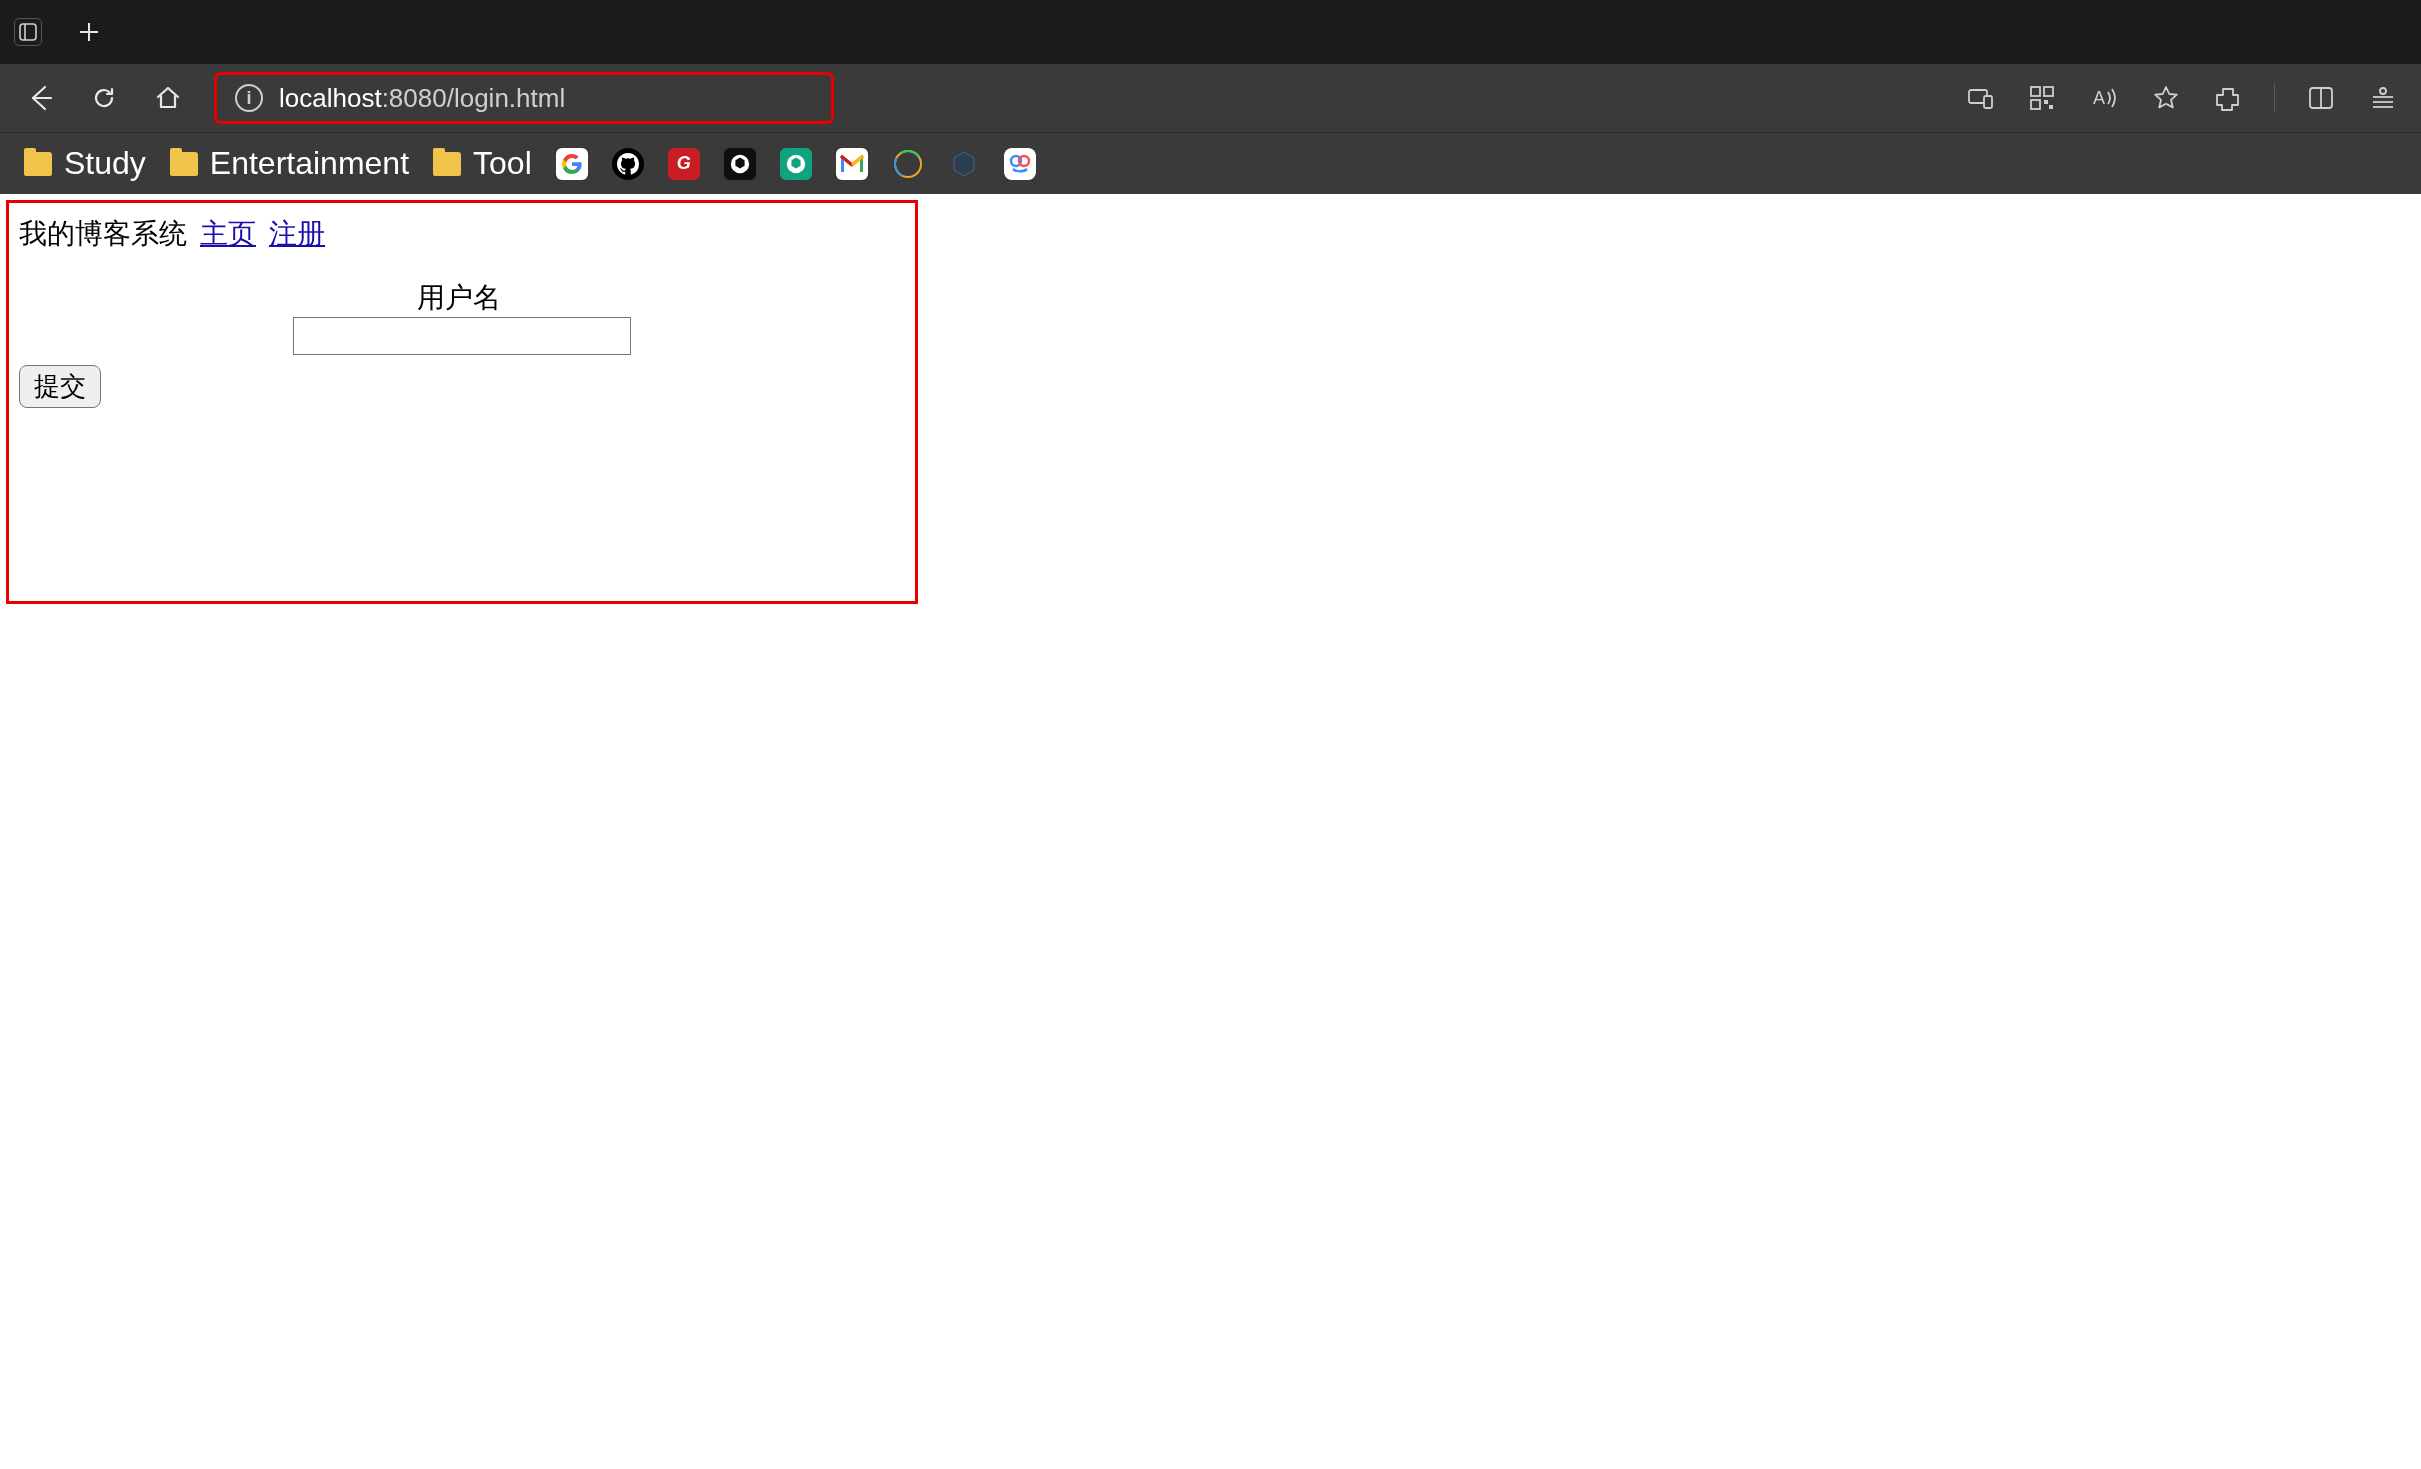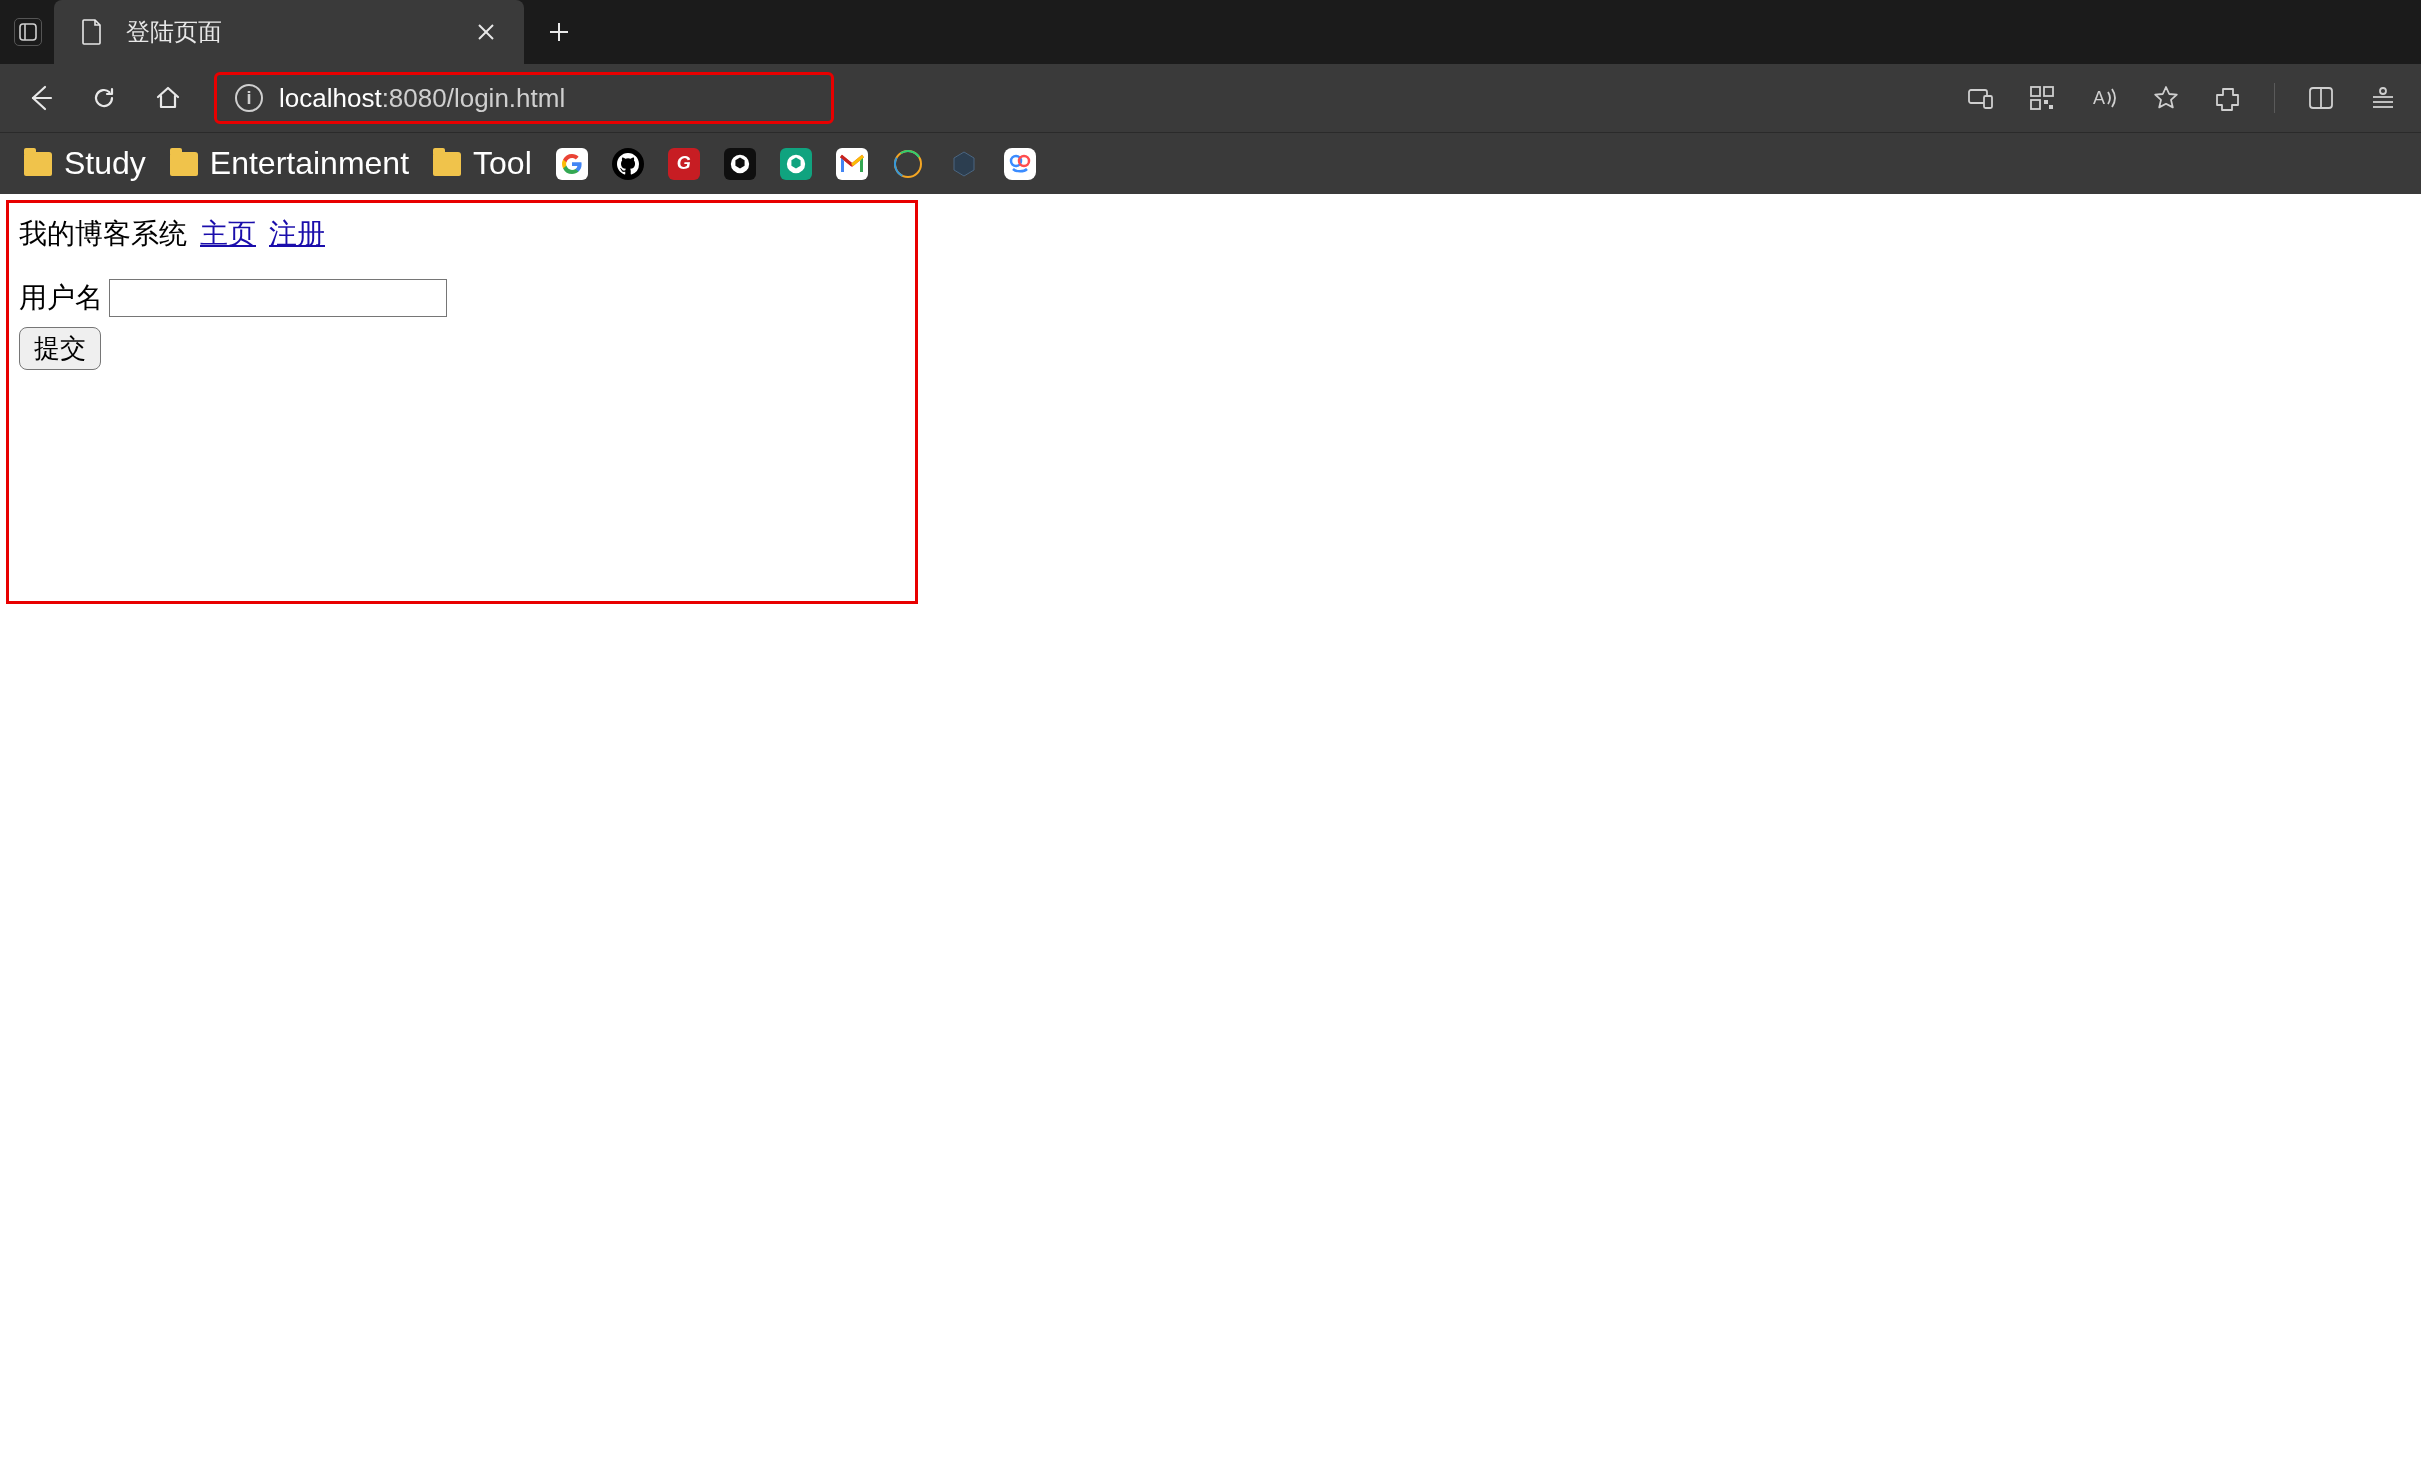--- a/index.html
+++ b/index.html
@@ -223,20 +223,21 @@
     .hb-title {
       font-size: 32px;
       font-weight: bold;
       margin-bottom: 28px;
     }
     .form-row {
       font-size: 28px;
       margin-bottom: 4px;
       display: flex;
       align-items: center;
+      flex-direction: column;
     }
     .form-row label { margin-right: 6px; }
     .form-row input[type="text"],
     .form-row input[type="password"] {
       height: 38px;
       width: 338px;
       border: 1px solid #767676;
       background: #fff;
       font-size: 22px;
       padding: 2px 4px;
@@ -254,35 +255,20 @@
 </head>
 <body>
 
 <div class="titlebar">
   <div class="tab-actions-left">
     <svg width="18" height="18" viewBox="0 0 18 18">
       <rect x="1" y="1" width="16" height="16" rx="3" fill="none" stroke="#cfcfcf" stroke-width="1.6"></rect>
       <line x1="6" y1="1" x2="6" y2="17" stroke="#cfcfcf" stroke-width="1.6"></line>
     </svg>
   </div>
-  <div class="tab">
-    <span class="file-icon">
-      <svg width="22" height="26" viewBox="0 0 22 26">
-        <path d="M3 1 h11 l5 5 v18 a1 1 0 0 1 -1 1 h-15 a1 1 0 0 1 -1 -1 v-22 a1 1 0 0 1 1 -1 z" fill="none" stroke="#e8e8e8" stroke-width="1.6"></path>
-        <path d="M14 1 v5 h5" fill="none" stroke="#e8e8e8" stroke-width="1.6"></path>
-      </svg>
-    </span>
-    <span class="tab-title">登陆页面</span>
-    <span class="close-icon">
-      <svg width="18" height="18" viewBox="0 0 18 18">
-        <line x1="2" y1="2" x2="16" y2="16" stroke="#e8e8e8" stroke-width="2"></line>
-        <line x1="16" y1="2" x2="2" y2="16" stroke="#e8e8e8" stroke-width="2"></line>
-      </svg>
-    </span>
-  </div>
   <div class="new-tab">
     <svg width="22" height="22" viewBox="0 0 22 22">
       <line x1="11" y1="2" x2="11" y2="20" stroke="#e8e8e8" stroke-width="2"></line>
       <line x1="2" y1="11" x2="20" y2="11" stroke="#e8e8e8" stroke-width="2"></line>
     </svg>
   </div>
 </div>
 
 <div class="toolbar">
   <div class="nav-btn">

